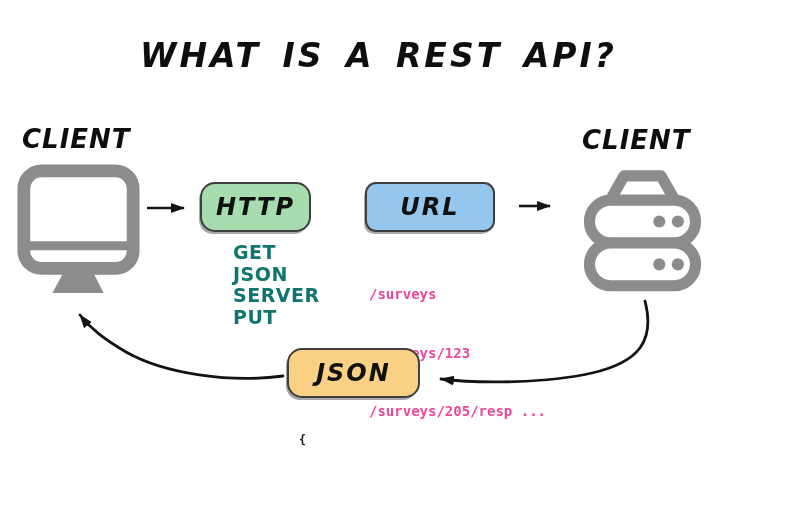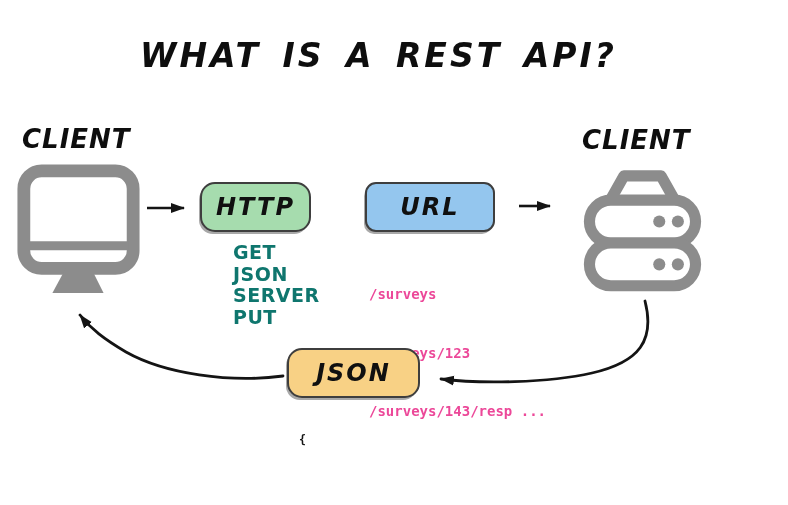--- a/index.html
+++ b/index.html
@@ -146,21 +146,21 @@
     <div>SERVER</div>
     <div>PUT</div>
   </div>
 
   <div class="pill url-box" style="background: rgb(148, 198, 238);">
     <span class="pill-label hand">URL</span>
   </div>
   <div class="urlpaths">
     <div>/surveys</div>
     <div>/surveys/123</div>
-    <div>/surveys/143/resp ...</div>
+    <div>/surveys/205/resp ...</div>
   </div>
 
   <div class="pill json-box" style="background: rgb(248, 209, 133);">
     <span class="pill-label hand">JSON</span>
   </div>
   <div class="jsoncode">
     <div>{</div>
     
     
     

